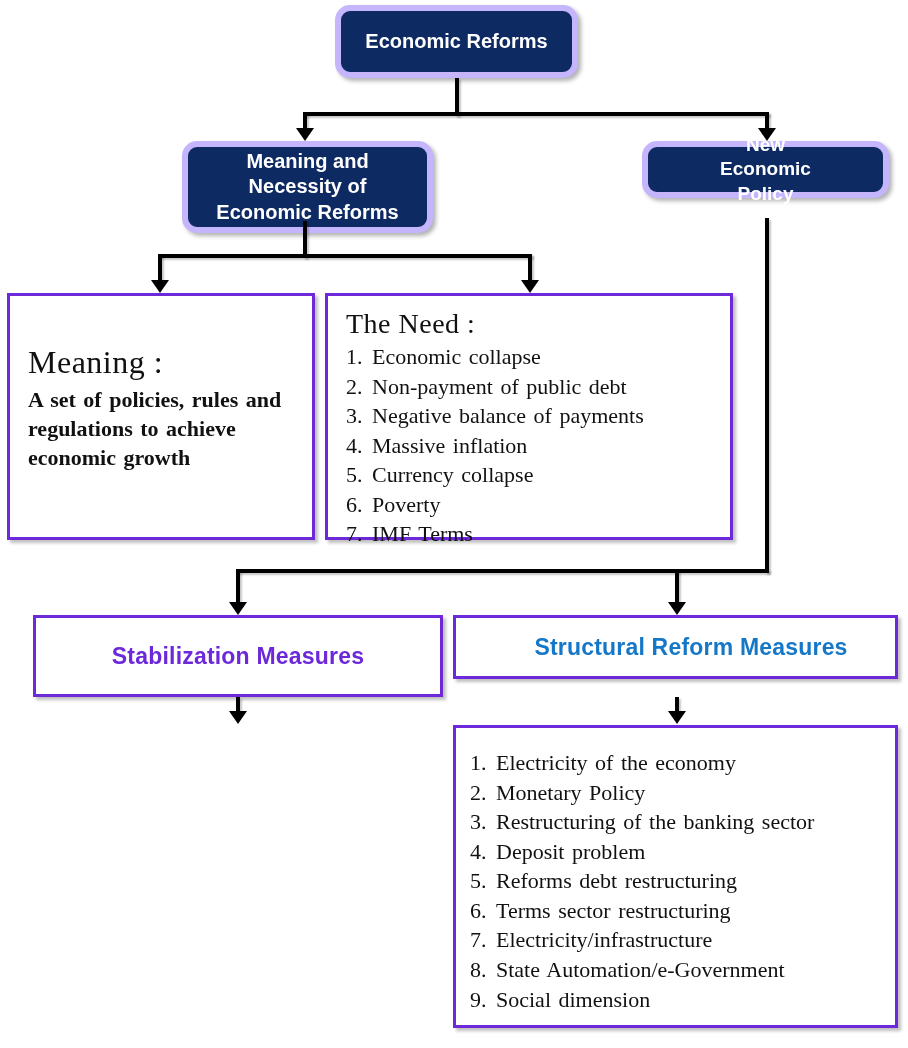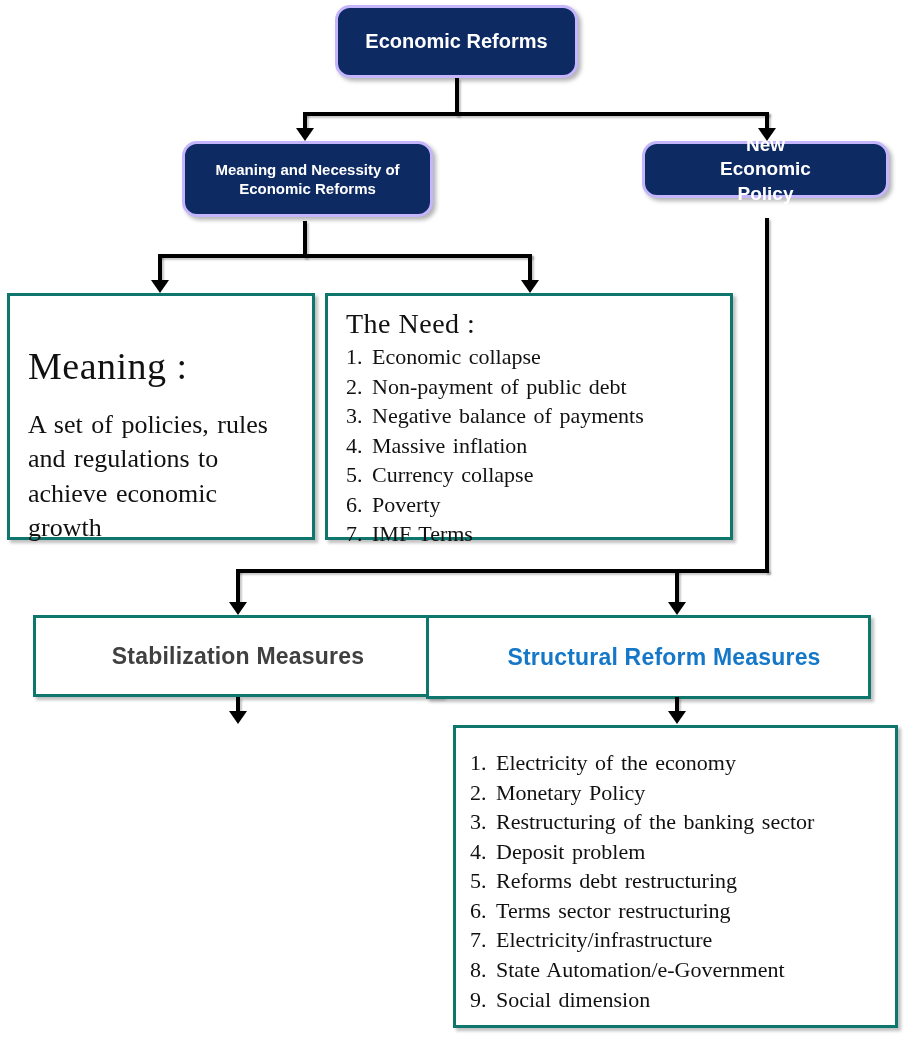--- a/index.html
+++ b/index.html
@@ -17,64 +17,64 @@
   
   .node {
     position: absolute;
     display: flex;
     align-items: center;
     justify-content: center;
     text-align: center;
   }
   .navy {
     background: #0e2a63;
-    border: 3px solid #c4b5fd;
+    border: 6px solid #c4b5fd;
     border-radius: 15px;
     color: #ffffff;
     font-weight: bold;
     box-shadow: 3px 3px 4px rgba(0,0,0,0.30);
     line-height: 1.28;
   }
   .whitebox {
     position: absolute;
     background: #ffffff;
-    border: 3px solid #0f766e;
+    border: 3px solid #6d28d9;
     box-shadow: 3px 3px 3px rgba(0,0,0,0.25);
   }
 
   #root-node   { left: 335px; top: 5px;   width: 243px; height: 73px; font-size: 20px; }
-  #mnl-node    { left: 182px; top: 141px; width: 251px; height: 76px; font-size: 15px; padding: 4px 28px; }
+  #mnl-node    { left: 182px; top: 141px; width: 251px; height: 92px; font-size: 20px; padding: 4px 28px; }
   #nep-node    { left: 642px; top: 141px; width: 247px; height: 57px; font-size: 19px; padding: 4px 63px; }
 
   #meaning-box { left: 7px;   top: 293px; width: 308px; height: 247px; padding: 48px 16px 0 18px; }
   #need-box    { left: 325px; top: 293px; width: 408px; height: 247px; padding: 8px 10px 0 14px; }
 
   #stab-box    { left: 33px;  top: 615px; width: 410px; height: 82px; display:flex; align-items:center; justify-content:center; }
-  #struct-box  { left: 426px; top: 615px; width: 445px; height: 84px; display:flex; align-items:center; justify-content:center;padding-left:31px; }
+  #struct-box  { left: 453px; top: 615px; width: 445px; height: 64px; display:flex; align-items:center; justify-content:center;padding-left:31px; }
 
   #stab-list-box   { left: 33px;  top: 725px; width: 410px; height: 303px; padding: 20px 8px 0 10px; }
   #struct-list-box { left: 453px; top: 725px; width: 445px; height: 303px; padding: 20px 8px 0 10px; }
 
   
   .serif { font-family: "Liberation Serif", serif; color: #111111; }
-  .meaning-heading { font-size: 38px; letter-spacing: 0.5px; }
-  .meaning-body    { font-size: 26px; line-height: 1.32; margin-top: 20px; word-spacing: 2px; }
+  .meaning-heading { font-size: 32px; letter-spacing: 0.5px; }
+  .meaning-body    { font-size: 22px; line-height: 1.32; margin-top: 4px; word-spacing: 2px; font-weight: bold; }
   .need-heading    { font-size: 28px; margin: 4px 0 2px 4px; letter-spacing: 0.5px; }
 
   ol.num-list {
     list-style: decimal;
     margin-left: 28px;
     font-size: 22px;
     line-height: 1.345;
     word-spacing: 2px;
   }
   ol.num-list li { padding-left: 2px; }
 
   .measure-heading { font-weight: bold; font-size: 23px; letter-spacing: 0.2px; }
-  #stab-heading   { color: #404040; }
+  #stab-heading   { color: #6d28d9; }
   #struct-heading { color: #1577c8; }
 
   
   .line {
     position: absolute;
     background: #000000;
     box-shadow: 2px 2px 2px rgba(0,0,0,0.22);
   }
   .arrowhead {
     position: absolute;

